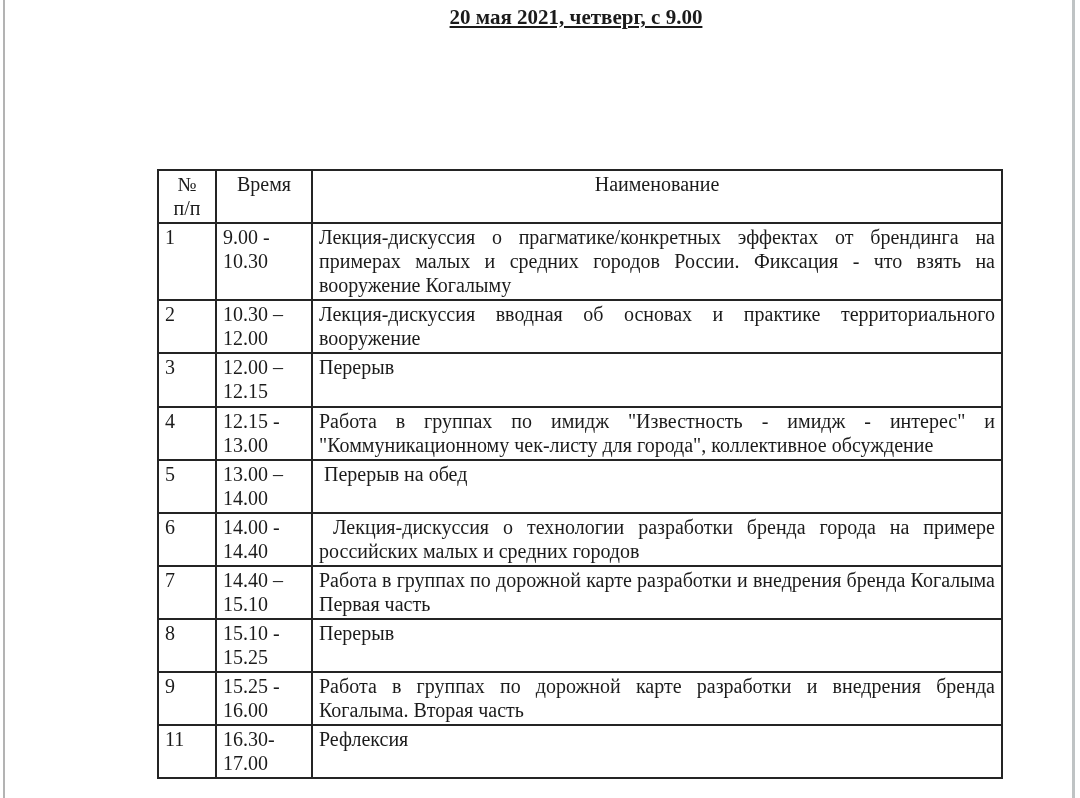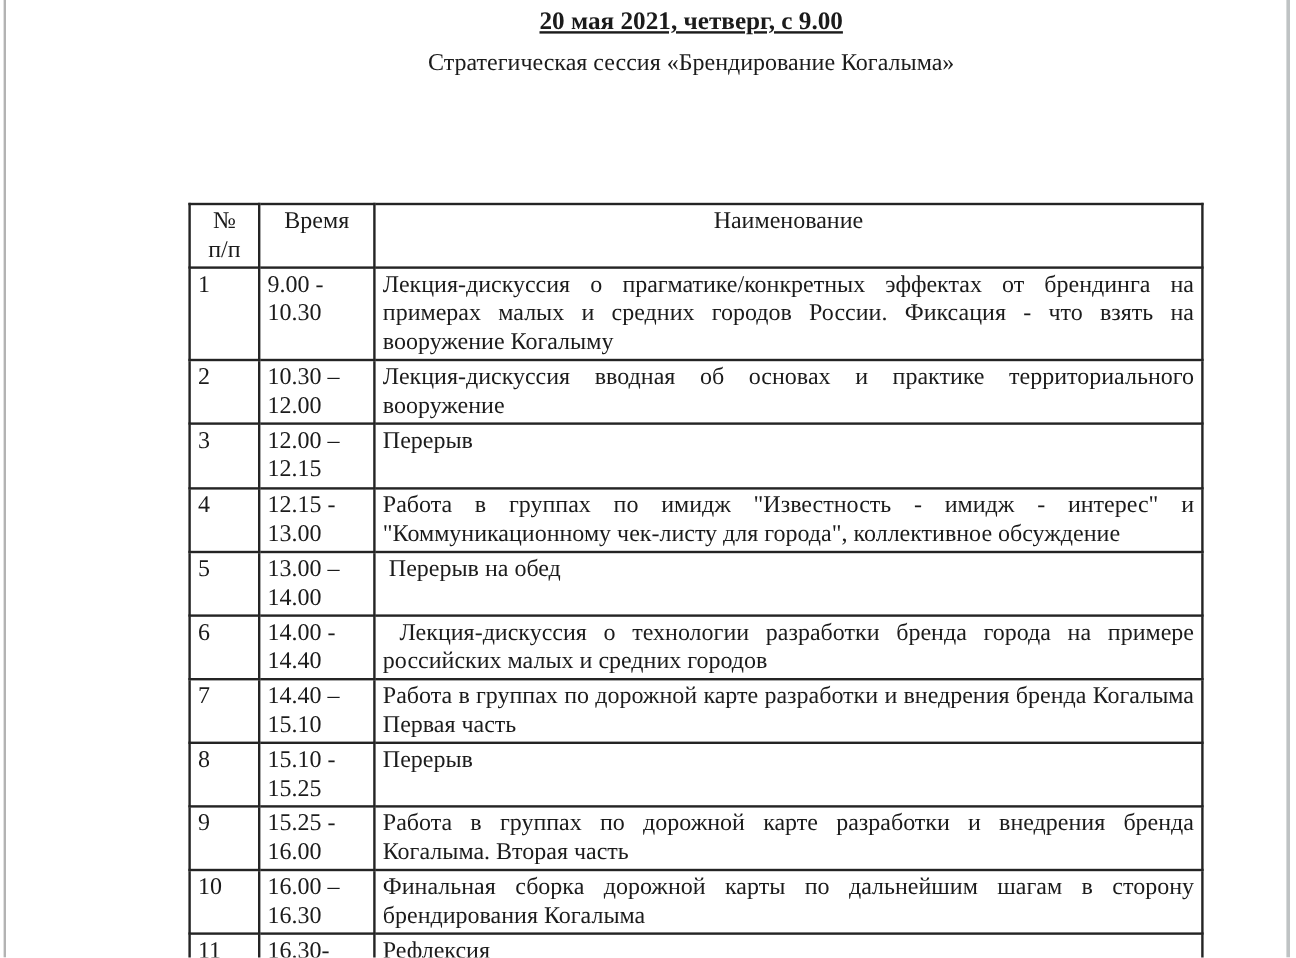--- a/index.html
+++ b/index.html
@@ -68,21 +68,20 @@
 </style>
 </head>
 <body>
 
 <div class="page">
   <div class="page-edge left"></div>
   <div class="page-edge right"></div>
 
   <div class="content">
     <div class="doc-title">20 мая 2021, четверг, с 9.00</div>
-    <div class="doc-subtitle">Стратегическая сессия «Брендирование Когалыма»</div>
   </div>
 
   <table class="agenda">
     <colgroup>
         <col class="c-num">
         <col class="c-time">
         <col class="c-name">
       </colgroup>
     <tbody>
       <tr class="hdr">
@@ -138,26 +137,20 @@
         <td class="col-time">15.10 -
 15.25</td>
         <td class="col-name">Перерыв</td>
       </tr>
       <tr class="r-2ln">
         <td class="col-num">9</td>
         <td class="col-time">15.25 -
 16.00</td>
         <td class="col-name">Работа в группах по дорожной карте разработки и внедрения бренда Когалыма. Вторая часть</td>
       </tr>
-      <tr class="r-2ln">
-        <td class="col-num">10</td>
-        <td class="col-time">16.00 –
-16.30</td>
-        <td class="col-name">Финальная сборка дорожной карты по дальнейшим шагам в сторону брендирования Когалыма</td>
-      </tr>
       <tr class="r-2ln" style="height:45px">
         <td class="col-num">11</td>
         <td class="col-time">16.30-
 17.00</td>
         <td class="col-name">Рефлексия</td>
       </tr>
     </tbody>
   </table>
 </div>
 

